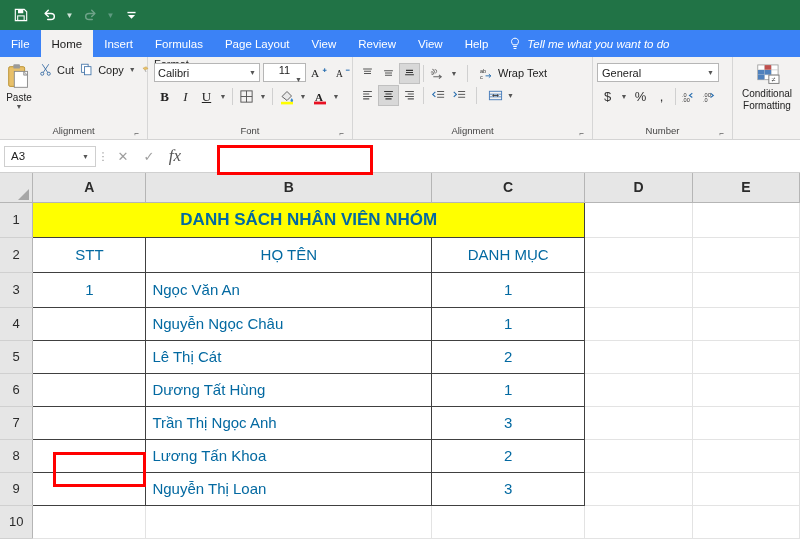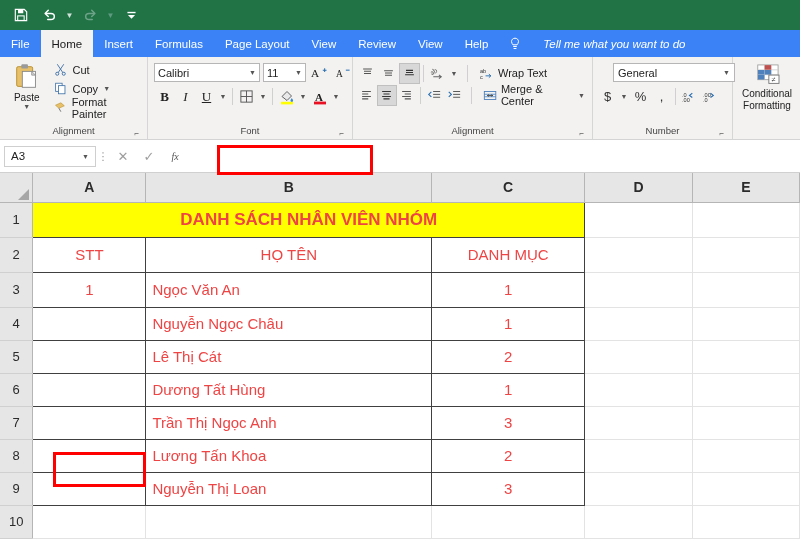--- a/index.html
+++ b/index.html
@@ -30,21 +30,21 @@
   .tabs-bar {
     height: 27px; background: #3b82f6; display: flex; align-items: stretch;
     font-size: 11.5px;
   }
   .tab {
     display: flex; align-items: center; padding: 0 11px; color: #ffffff;
     white-space: nowrap;
   }
   .tab.active { background: #f3f2f1; color: #1a1a1a; }
   .tellme {
-    display: flex; align-items: center; gap: 22px; color: #ffffff;
+    display: flex; align-items: center; gap: 6px; color: #ffffff;
     padding-left: 10px; font-size: 11.5px; font-style: italic;
   }
   .bulb { display: inline-block; width: 12px; height: 14px; }
 
   
   .ribbon {
     height: 83px; background: #f3f2f1; border-bottom: 1px solid #d4d4d4;
     display: flex; align-items: stretch; position: relative;
   }
   .group {
@@ -59,21 +59,21 @@
   .dlg-launcher {
     position: absolute; right: 2px; bottom: 1px; width: 9px; height: 9px;
     color: #666; font-size: 8px; line-height: 9px;
   }
 
   
   .clip-paste {
     width: 48px; display: flex; flex-direction: column; align-items: center;
     font-size: 10px; color: #222; padding-top: 2px;
   }
-  .clip-list { display: flex; flex-direction: column; justify-content: space-between; padding-left: 2px; }
+  .clip-list { display: flex; flex-direction: row; justify-content: space-between; padding-left: 2px; }
   .clip-item {
     display: flex; align-items: center; gap: 5px; font-size: 11px; color: #222;
     height: 19px; padding: 0 3px;
   }
   .mini-caret { font-size: 7px; color: #555; }
 
   
   .fontbox {
     border: 1px solid #b6b6b6; background: #fff; height: 19px;
     display: flex; align-items: center; padding: 0 3px; font-size: 11px; color: #222;
@@ -89,21 +89,21 @@
   
   .al-row { display: flex; align-items: center; height: 22px; }
   .wrap-item {
     display: flex; align-items: center; gap: 4px; font-size: 11px; color: #222;
     height: 21px; padding: 0 3px;
   }
 
   
   .numbox {
     border: 1px solid #b6b6b6; background: #fff; height: 19px; width: 122px;
-    display: flex; align-items: center; padding: 0 4px; font-size: 11px; color: #222; margin-left: 16px;
+    display: flex; align-items: center; padding: 0 4px; font-size: 11px; color: #222;
   }
   .numbox .fcaret { margin-left: auto; font-size: 7px; color: #555; }
 
   .cf-group {
     width: 60px; display: flex; flex-direction: column; align-items: center;
     font-size: 10px; color: #222; padding-top: 4px; line-height: 1.15; text-align: center;
   }
 
   
   .fbar {
@@ -113,21 +113,21 @@
   .namebox {
     width: 92px; height: 21px; border: 1px solid #cfcfcf; background: #fff;
     display: flex; align-items: center; padding: 0 6px; font-size: 11.5px; color: #222;
   }
   .namebox .fcaret { margin-left: auto; font-size: 7px; color: #555; }
   .kebab { width: 14px; text-align: center; color: #9a9a9a; font-size: 11px; letter-spacing: 0; }
   .fb-ctrl {
     width: 26px; height: 21px; display: flex; align-items: center; justify-content: center;
     font-size: 13px; color: #9e9e9e;
   }
-  .fb-fx { font-style: italic; font-family: "Liberation Serif", serif; font-size: 10px; color: #555; }
+  .fb-fx { font-style: italic; font-family: "Liberation Serif", serif; font-size: 17px; color: #555; }
   .fb-input {
     flex: 1; height: 21px; display: flex; align-items: center; font-size: 12px;
     color: #222; padding-left: 8px; border-left: 1px solid #e2e2e2;
   }
   .fb-highlight {
     position: absolute; left: 217px; top: 145px; width: 156px; height: 30px;
     border: 3px solid #ff0000; pointer-events: none; z-index: 40;
   }
 
   
@@ -147,21 +147,21 @@
     height: 29px; background: #e6e6e6; color: #2b2b2b; font-size: 14px;
     text-align: center; vertical-align: middle;
     border-right: 1px solid #b5b5b5; border-bottom: 1px solid #b5b5b5;
   }
   .rowhead {
     width: 33px; background: #e6e6e6; color: #2b2b2b; font-size: 13px;
     text-align: center; vertical-align: middle;
     border-right: 1px solid #b5b5b5; border-bottom: 1px solid #d0d0d0;
   }
   .cell {
-    background: #ffffff; font-size: 15px; color: #ef4444;
+    background: #ffffff; font-size: 15px; color: #0369a1;
     border-right: 1px solid #e3e3e3; border-bottom: 1px solid #e3e3e3;
     vertical-align: middle; overflow: hidden; white-space: nowrap;
   }
   .cell.bdr {
     border-right: 1px solid #404040; border-bottom: 1px solid #404040;
     border-left: 1px solid #404040; border-top: 1px solid #404040;
   }
   .cell.title {
     background: #ffff00; font-weight: bold; text-align: center; font-size: 17px;
     border: 1px solid #404040;
@@ -295,21 +295,21 @@
       </div>
     </div>
 
     <div class="group" style="width:205px;">
       <div class="group-body" style="flex-direction:column;">
         <div style="display:flex;align-items:center;gap:3px;padding:2px 0 3px 2px;">
           <div class="fontbox" style="width:106px;">
             <span>Calibri</span>
             <span class="fcaret">▼</span>
           </div>
-          <div class="fontbox" style="width:43px;">
+          <div class="fontbox" style="width:43px;flex-direction:column;">
             <span>11</span>
             <span class="fcaret">▼</span>
           </div>
           <div class="icon-btn">
             <svg width="17" height="15" viewBox="0 0 18 16">
                 <text x="0" y="13" font-size="12" font-family="Liberation Serif, serif" fill="#222">A</text>
                 <path d="M12.5 5.5h4M14.5 3.5v4" stroke="#2a6fb0" stroke-width="1.1"></path>
               </svg>
           </div>
           <div class="icon-btn">
@@ -437,21 +437,20 @@
                 <path d="M2 4.5 5 7.3l-3 2.8" fill="none" stroke="#2a6fb0" stroke-width="1.3"></path>
               </svg>
             </div>
           <div class="vsep" style="margin-left:7px;margin-right:8px;"></div>
           <div class="wrap-item">
             <svg width="15" height="15" viewBox="0 0 16 16">
                 <rect x="1.5" y="3.5" width="13" height="9" fill="none" stroke="#4a7ebb" stroke-width="1"></rect>
                 <path d="M1.5 6.6h13M1.5 9.4h13" stroke="#4a7ebb" stroke-width="0.9"></path>
                 <path d="M5 8h6M6.4 6.8 5 8l1.4 1.2M9.6 6.8 11 8l-1.4 1.2" stroke="#333" stroke-width="0.9" fill="none"></path>
               </svg>
-            <span>Merge &amp; Center</span>
             <span class="mini-caret">▼</span>
           </div>
         </div>
       </div>
       <div class="group-label">
         <span>Alignment</span>
         <span class="dlg-launcher">⌐</span>
       </div>
     </div>
 

